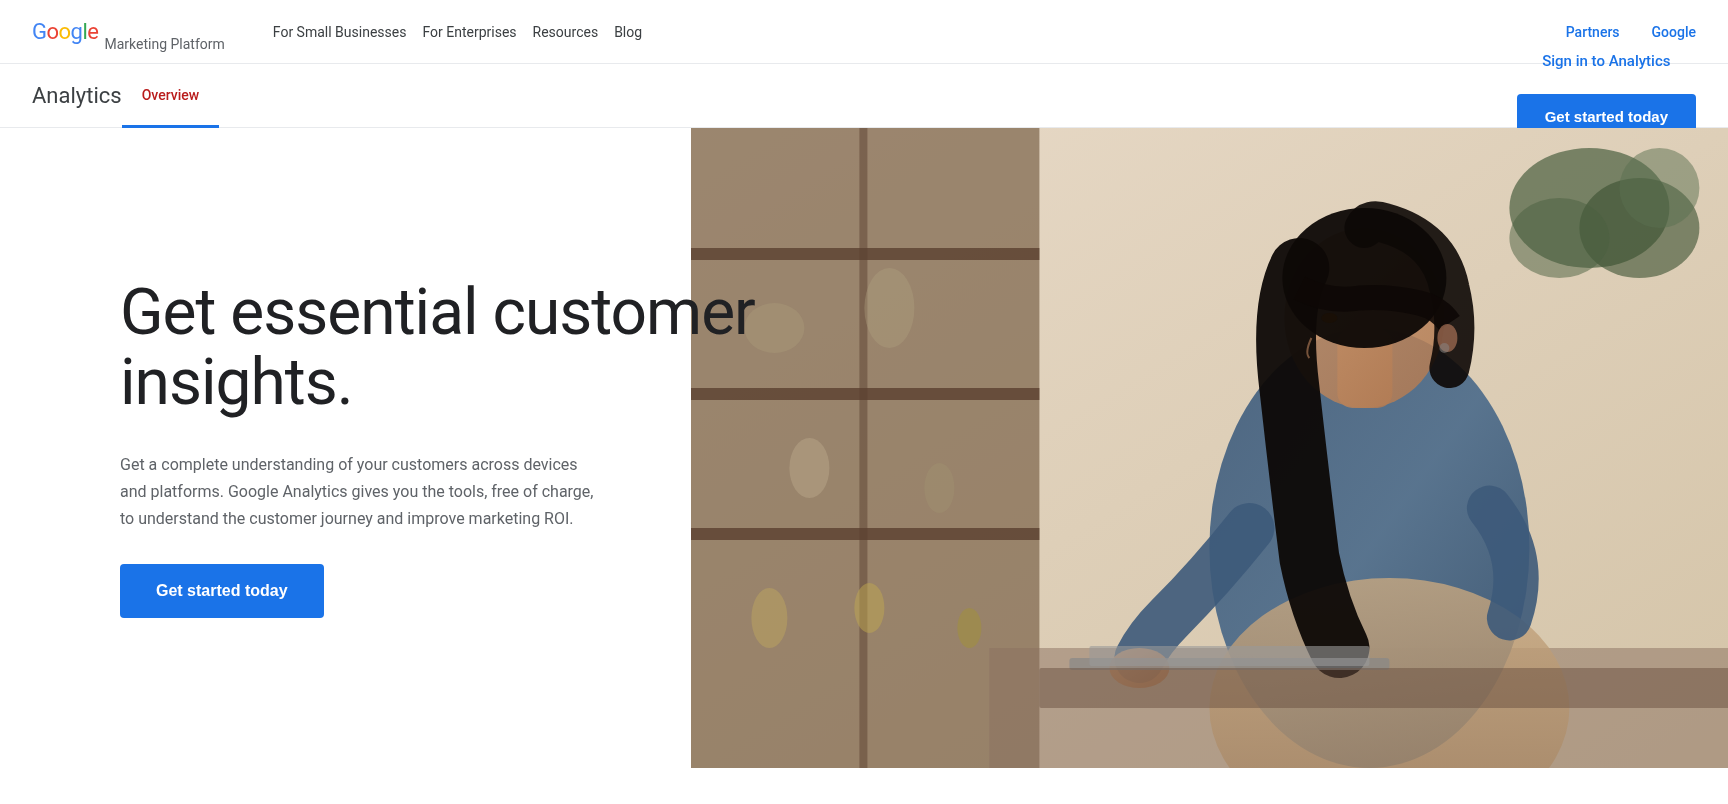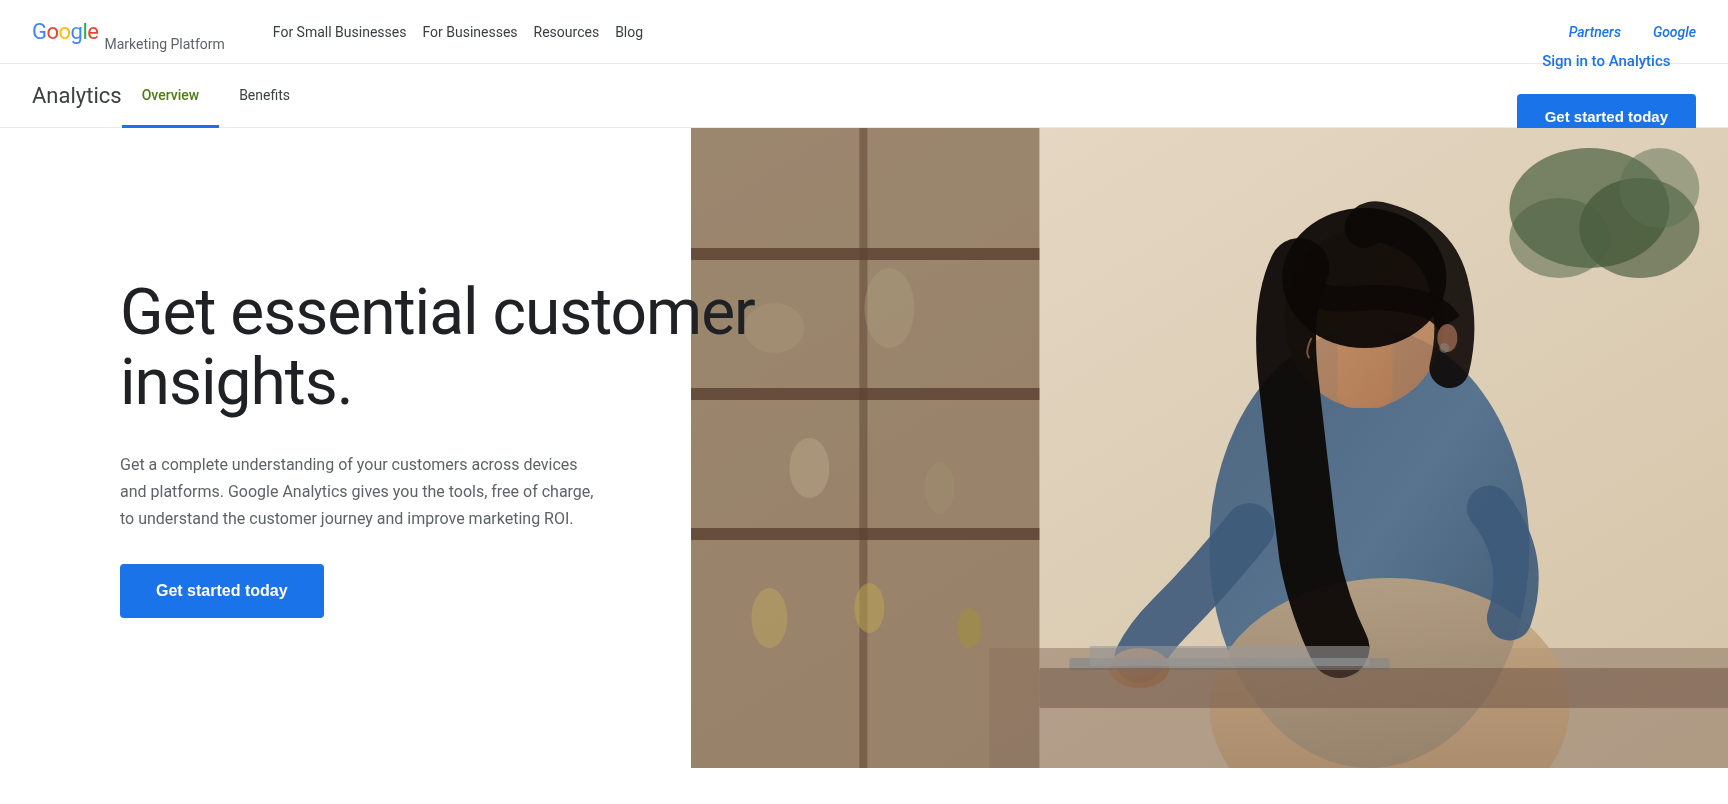--- a/index.html
+++ b/index.html
@@ -66,21 +66,20 @@
       text-decoration: none;
       cursor: pointer;
       white-space: nowrap;
     }
 
     .top-nav-right {
       display: flex;
       align-items: center;
       gap: 32px;
       margin-left: auto;
-      font-style: italic;
     }
 
     .top-nav-right-link {
       font-size: 14px;
       color: #1a73e8;
       text-decoration: none;
       cursor: pointer;
       font-weight: 500;
     }
 
@@ -115,21 +114,21 @@
       cursor: pointer;
       padding: 0 20px;
       height: 100%;
       display: flex;
       align-items: center;
       border-bottom: 3px solid transparent;
       margin-bottom: -1px;
     }
 
     .sub-nav-link.active {
-      color: #4d7c0f;
+      color: #b91c1c;
       border-bottom: 3px solid #1a73e8;
       font-weight: 500;
     }
 
     .sub-nav-right {
       display: flex;
       align-items: center;
       gap: 24px;
       margin-left: auto;
       flex-direction: column;
@@ -244,37 +243,36 @@
         <span class="g-yellow">o</span>
         <span class="g-blue">g</span>
         <span class="g-green">l</span>
         <span class="g-red">e</span>
     </div>
     <span class="brand-text">Marketing Platform</span>
   </div>
 
   <div class="top-nav-links">
     <a class="top-nav-link">For Small Businesses</a>
-    <a class="top-nav-link">For Businesses</a>
+    <a class="top-nav-link">For Enterprises</a>
     <a class="top-nav-link">Resources</a>
     <a class="top-nav-link">Blog</a>
   </div>
 
   <div class="top-nav-right">
     <a class="top-nav-right-link">Partners</a>
     <a class="top-nav-right-link">Google</a>
   </div>
 </nav>
 
 <nav class="sub-nav">
   <div class="analytics-brand">Analytics</div>
 
   <div class="sub-nav-links">
     <a class="sub-nav-link active">Overview</a>
-    <a class="sub-nav-link">Benefits</a>
   </div>
 
   <div class="sub-nav-right">
     <a class="sign-in-link">Sign in to Analytics</a>
     <button class="get-started-btn-header">Get started today</button>
   </div>
 </nav>
 
 <section class="hero">
   <div class="hero-content">

